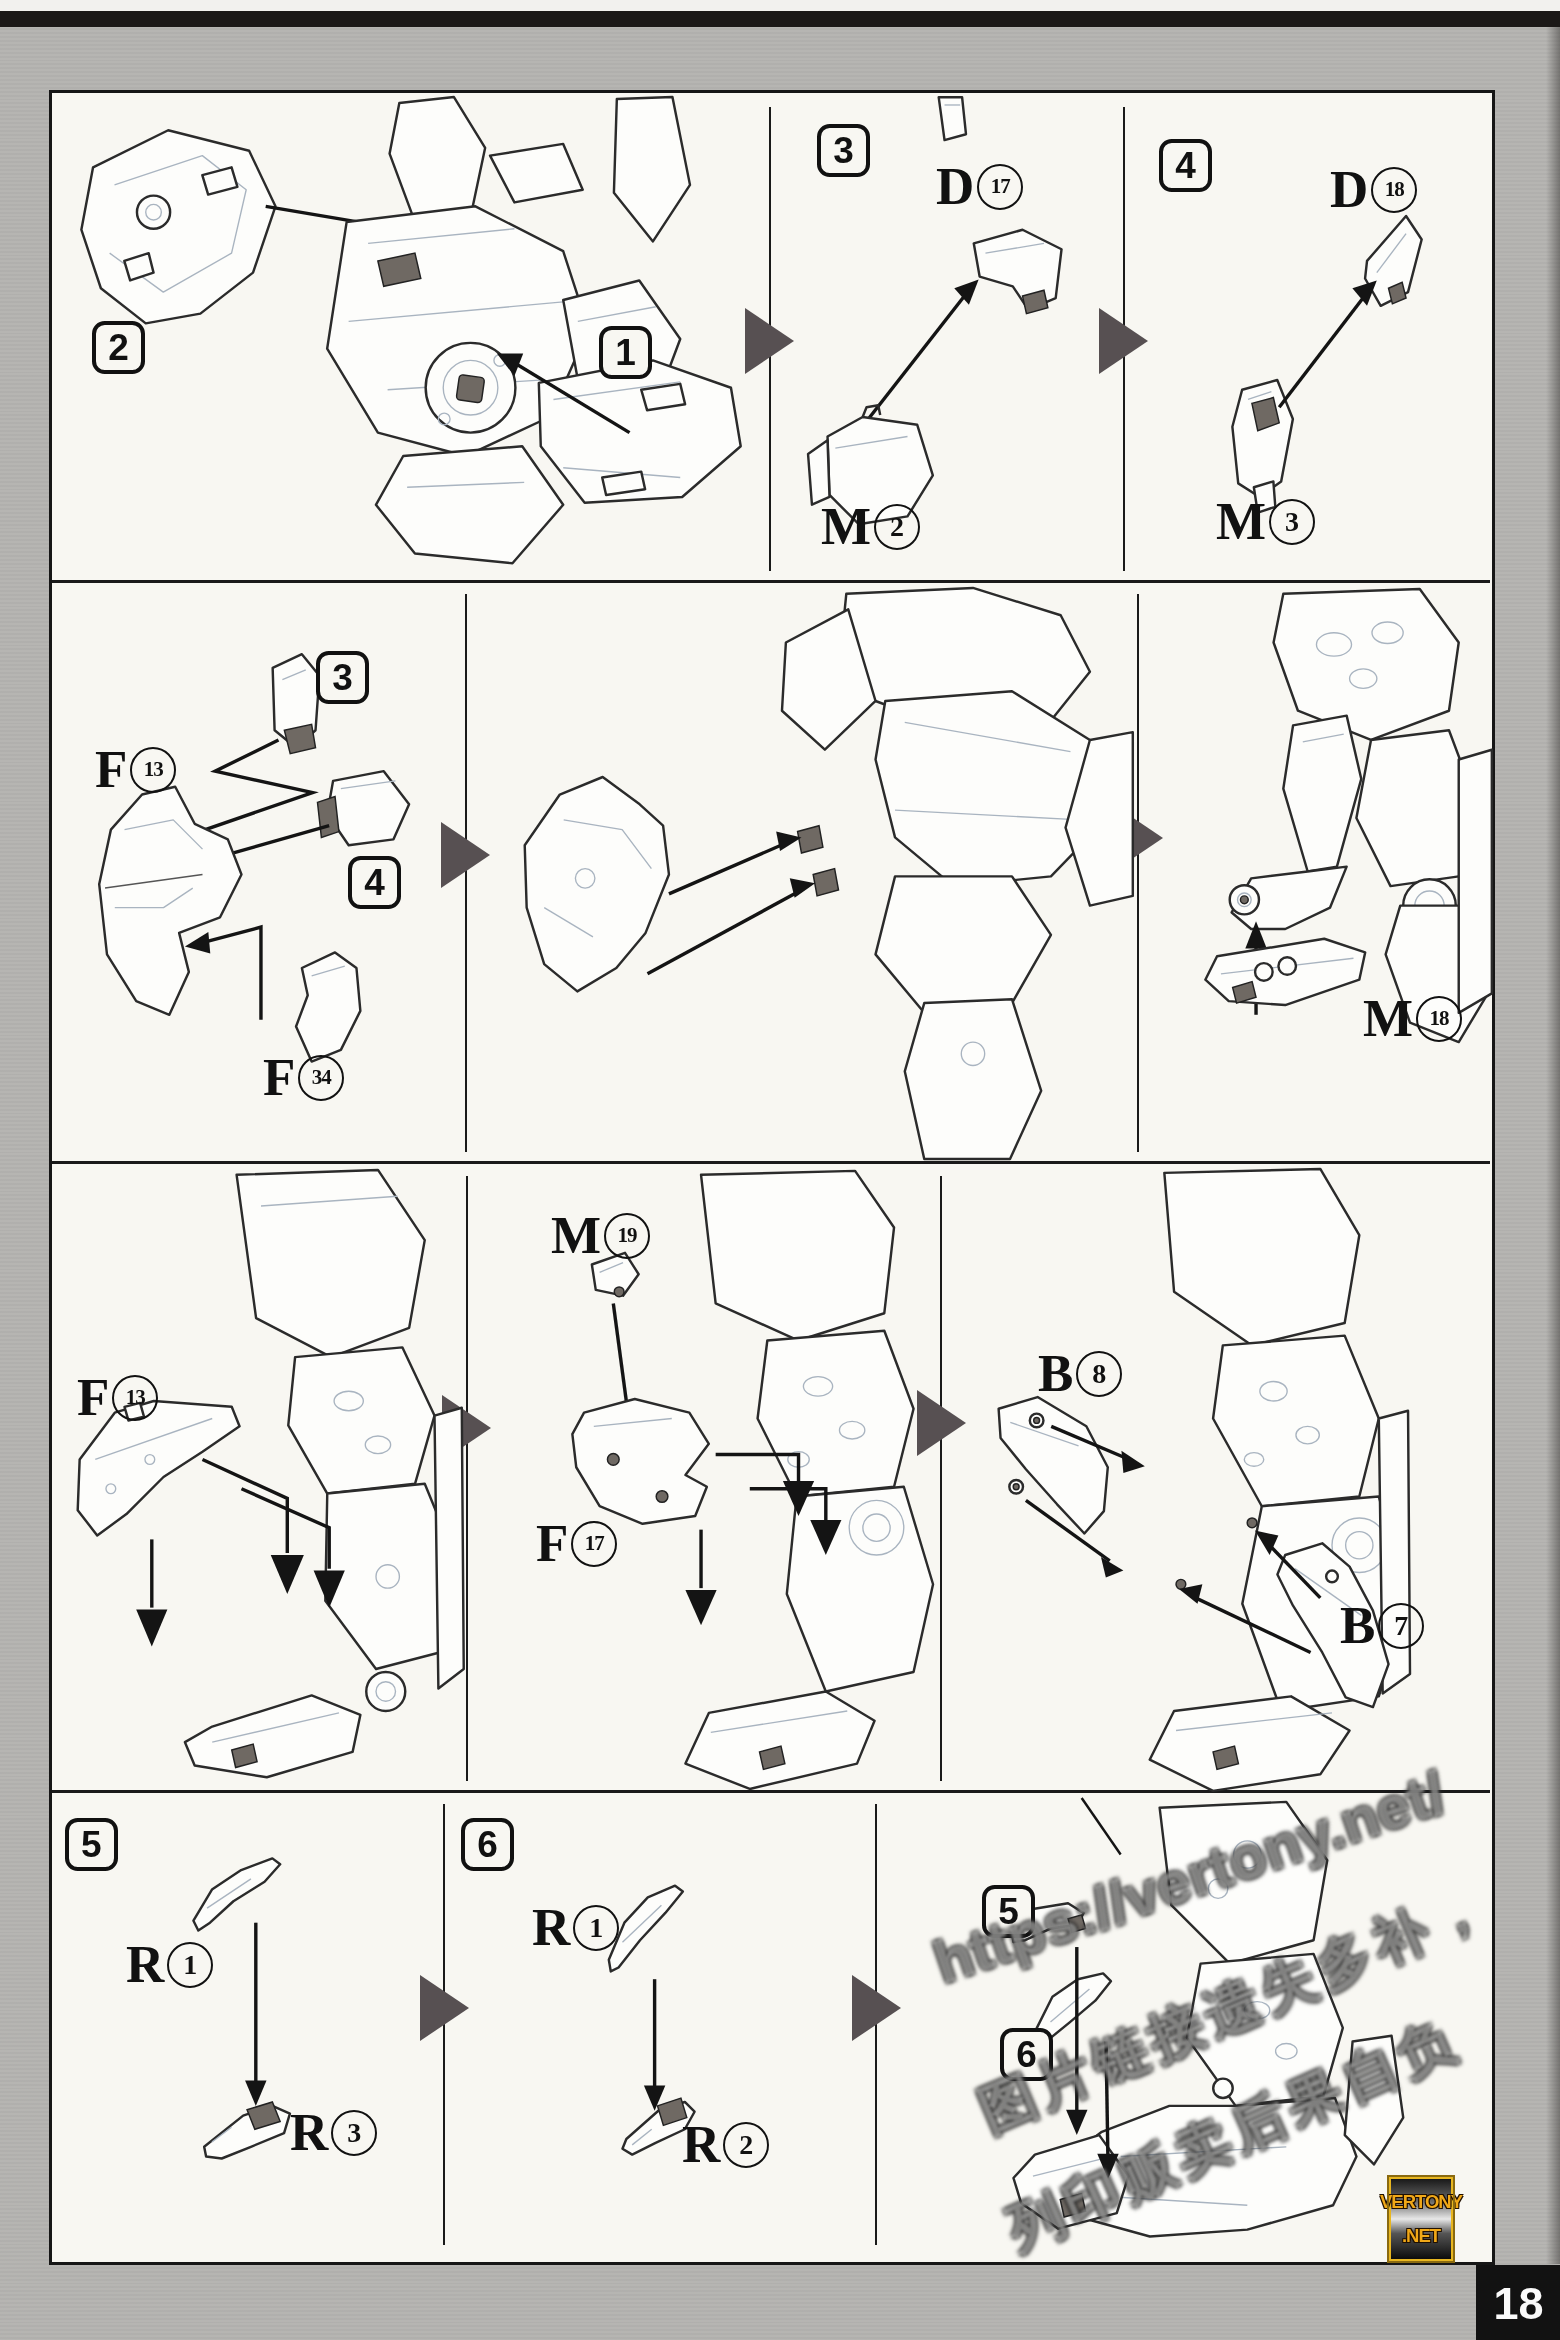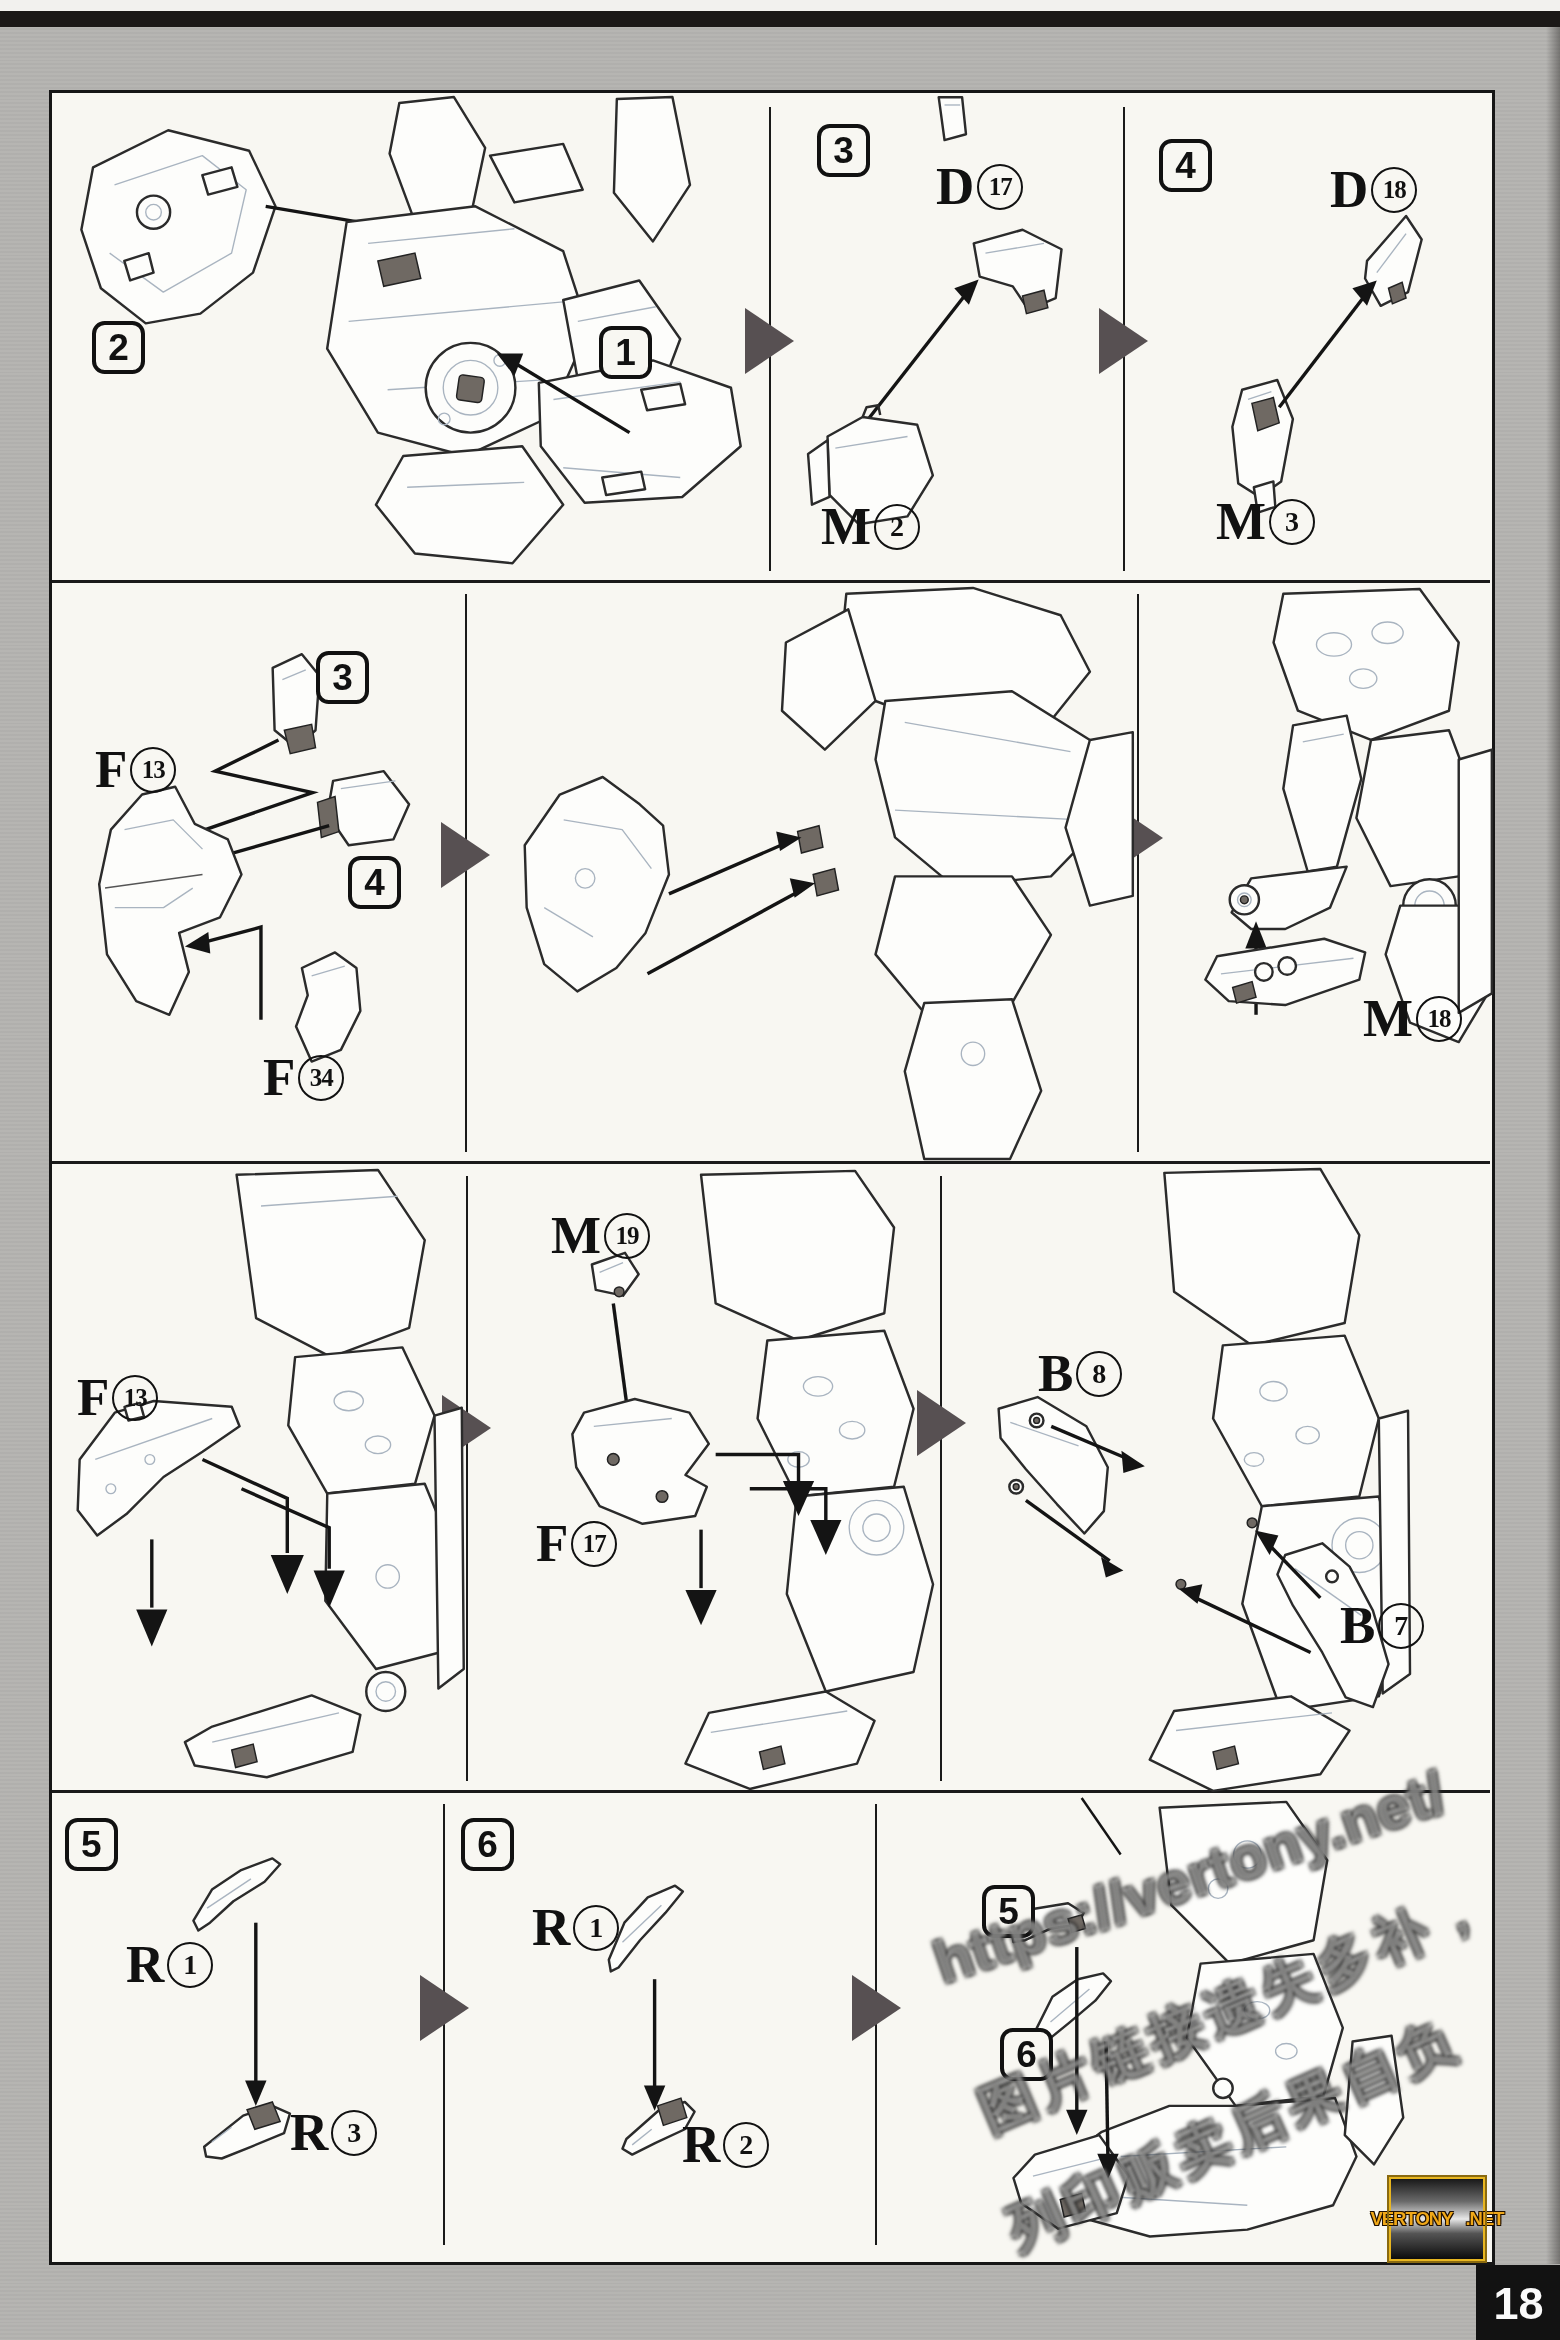--- a/index.html
+++ b/index.html
@@ -17,38 +17,38 @@
   .vline{position:absolute;width:2px;background:#1a1a1a;}
   .tri{position:absolute;width:0;height:0;border-top:33px solid transparent;
        border-bottom:33px solid transparent;border-left:49px solid #575052;}
   .stepbox{position:absolute;width:53px;height:53px;box-sizing:border-box;border:4.9px solid #111;
            border-radius:12.7px;background:#f8f7f2;display:flex;align-items:center;justify-content:center;
            font:bold 37px/1 "Liberation Sans", sans-serif;color:#111;}
   .plabel{position:absolute;display:flex;align-items:center;gap:2.9px;color:#111;}
   .plet{font:bold 53px/1 "Liberation Serif", serif;}
   .pcirc{display:flex;width:46px;height:46px;box-sizing:border-box;border:2.9px solid #111;border-radius:50%;
          align-items:center;justify-content:center;font:bold 28px/1 "Liberation Serif", serif;}
-  .pcirc.two{font-size:25px;letter-spacing:-1px;}
+  .pcirc.two{font-size:21px;letter-spacing:-1px;}
   svg{position:absolute;overflow:visible;}
   .ol{fill:#fdfdfb;stroke:#2b2b2b;stroke-width:2.5;stroke-linejoin:round;}
   .il{fill:none;stroke:#a9b4c0;stroke-width:1.4;stroke-linejoin:round;}
   .dk{fill:#6f6963;stroke:#222;stroke-width:1.5;}
   .ar{fill:none;stroke:#141414;stroke-width:3.5;}
   .ah{fill:#141414;stroke:none;}
   .wm{position:absolute;z-index:40;font-weight:bold;color:rgba(250,250,248,.38);
       text-shadow:2px 2px 2.9px rgba(45,45,45,.6), -2px -2px 2.9px rgba(45,45,45,.6),
                   2px -2px 2.9px rgba(45,45,45,.6), -2px 2px 2.9px rgba(45,45,45,.6);
       filter:blur(1.2px);white-space:nowrap;}
   .wm-url{left:922px;top:1848px;font:bold 60px/1 "Liberation Sans", sans-serif;transform:rotate(-19deg);}
   .wm-cn1{left:961px;top:1980px;font:bold 55px/1 "Liberation Serif", serif;letter-spacing:5.9px;transform:rotate(-23deg);}
   .wm-cn2{left:990px;top:2107px;font:bold 55px/1 "Liberation Serif", serif;letter-spacing:5.9px;transform:rotate(-24deg);}
-  .logo{position:absolute;left:1389px;top:2177px;width:96px;height:84px;box-sizing:border-box;z-index:50;
+  .logo{position:absolute;left:1389px;top:2177px;width:64px;height:84px;box-sizing:border-box;z-index:50;
         border:2.9px solid #e8b620;outline:2px solid #8a6a10;
         background:linear-gradient(180deg,#191919 0%,#6a6a6a 28%,#e8e8e8 50%,#555 68%,#0c0c0c 100%);
-        display:flex;flex-direction:row;align-items:center;justify-content:center;gap:13px;}
+        display:flex;flex-direction:column;align-items:center;justify-content:center;gap:13px;}
   .logo .l1{font:bold 18.5px/1.1 "Liberation Sans", sans-serif;color:#f0a818;
             text-shadow:1px 1px 0 #201000,-1px -1px 0 #201000,1px -1px 0 #201000,-1px 1px 0 #201000;letter-spacing:-1px;}
   .pagenum{position:absolute;left:1476px;top:2265px;width:85px;height:76px;background:#121212;z-index:60;
            display:flex;align-items:center;justify-content:center;
            font:bold 45px/1 "Liberation Sans", sans-serif;color:#fafafa;}
 </style>
 </head>
 <body>
 
 <div class="page">

